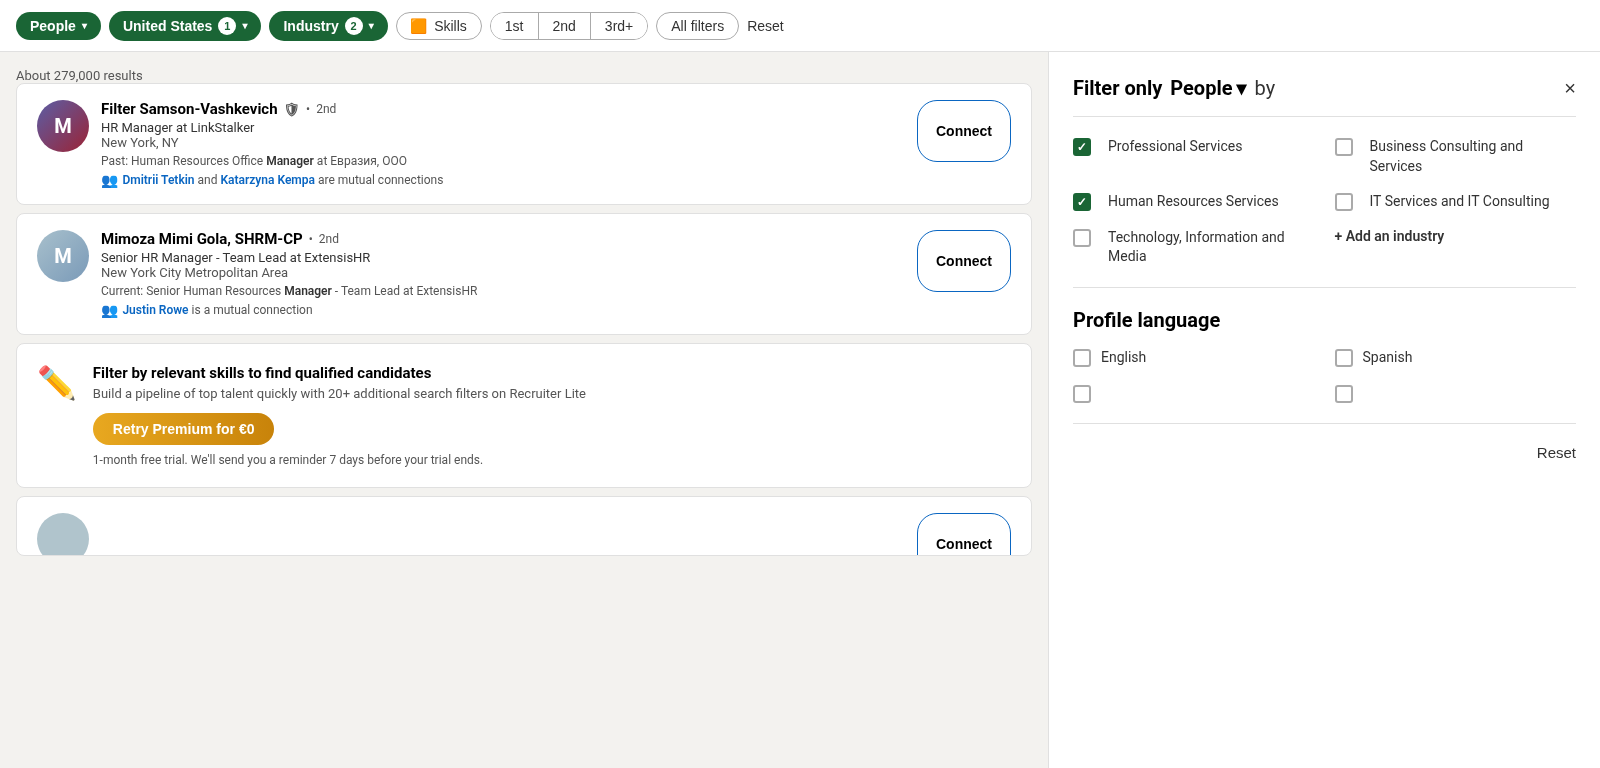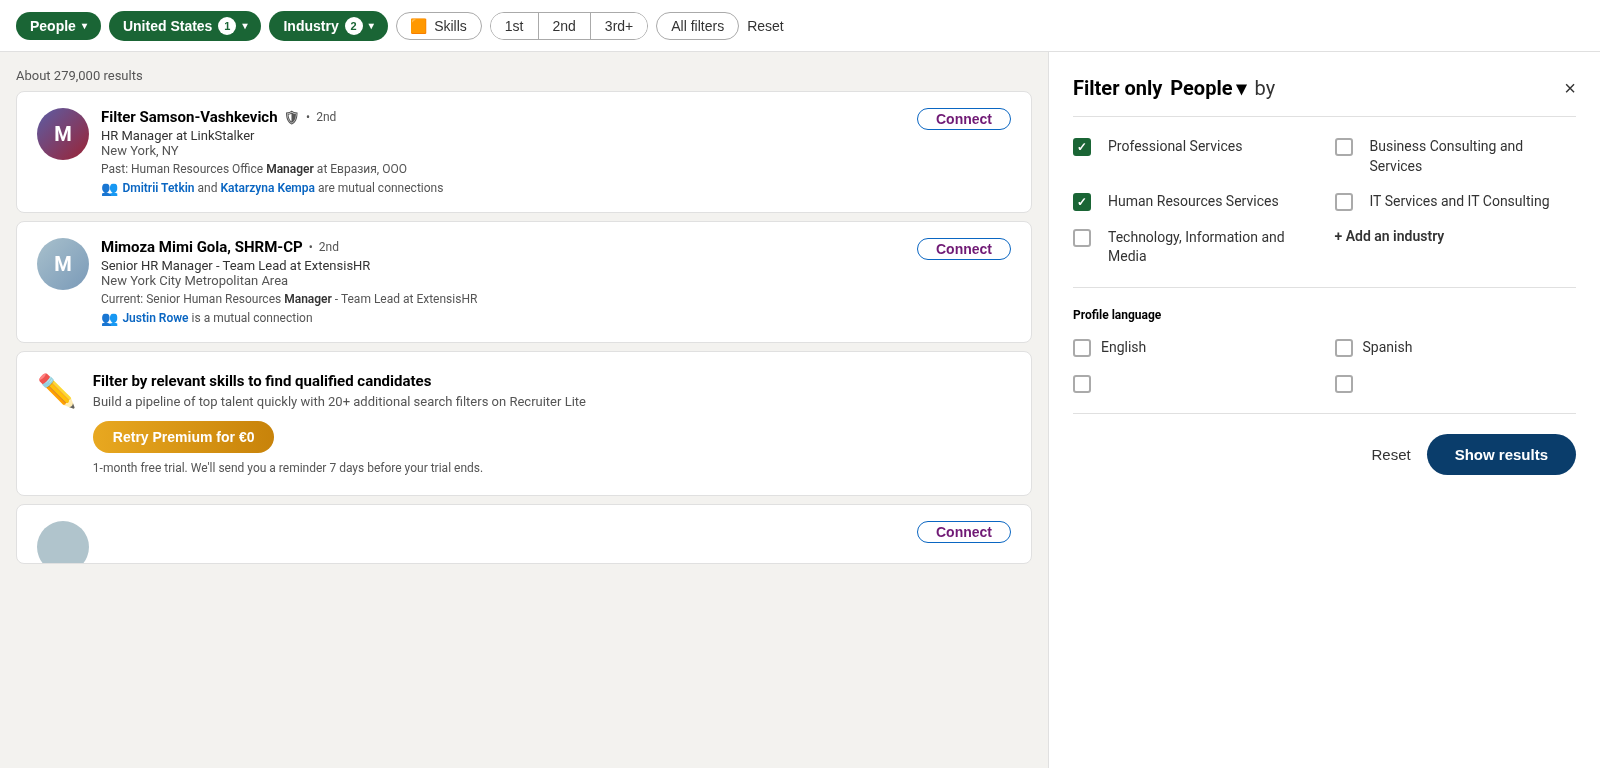--- a/index.html
+++ b/index.html
@@ -48,21 +48,21 @@
     
     .main-layout {
       display: flex; height: calc(100vh - 52px);
     }
 
     
     .left-panel {
       flex: 1; background: #f3f2ef; overflow-y: auto; padding: 16px;
     }
     .results-count {
-      font-size: 13px; color: #555; margin-bottom: 8px;
+      font-size: 13px; color: #555; margin-bottom: 0;
     }
 
     .result-card {
       background: #fff; border-radius: 8px; padding: 16px 20px;
       margin-bottom: 8px; border: 1px solid #e0e0e0;
     }
     .person-row {
       display: flex; align-items: flex-start; gap: 12px;
     }
     .avatar {
@@ -87,21 +87,21 @@
     .person-past { font-size: 12px; color: #555; margin-top: 4px; }
     .person-past strong { color: #333; font-weight: 600; }
     .mutual-connections {
       font-size: 12px; color: #555; margin-top: 4px;
       display: flex; align-items: center; gap: 4px;
     }
     .mutual-icon { font-size: 14px; }
     .mutual-connections a { color: #0a66c2; text-decoration: none; font-weight: 600; }
     .connect-btn {
       background: #fff; border: 1.5px solid #0a66c2; border-radius: 20px;
-      padding: 2px 18px; color: #701a75; font-size: 14px; font-weight: 600;
+      padding: 22px 18px; color: #000000; font-size: 14px; font-weight: 600;
       cursor: pointer; flex-shrink: 0; align-self: flex-start;
     }
 
     
     .upsell-card {
       background: #fff; border-radius: 8px; padding: 20px;
       margin-bottom: 8px; border: 1px solid #e0e0e0;
       display: flex; gap: 16px; align-items: flex-start;
     }
     .upsell-icon { font-size: 32px; flex-shrink: 0; }
@@ -130,21 +130,21 @@
     .filter-people-dropdown {
       font-size: 20px; font-weight: 700; color: #000;
       display: flex; align-items: center; gap: 4px; cursor: pointer;
     }
     .filter-by { font-size: 20px; font-weight: 400; color: #333; }
     .close-btn {
       background: none; border: none; cursor: pointer; font-size: 20px; color: #333;
     }
 
     .filter-section-title {
-      font-size: 12px; font-weight: 700; margin-bottom: 16px; margin-top: 8px;
+      font-size: 20px; font-weight: 700; margin-bottom: 16px; margin-top: 8px;
     }
 
     .industry-grid {
       display: grid; grid-template-columns: 1fr 1fr; gap: 16px 20px;
       margin-bottom: 20px;
     }
     .industry-item {
       display: flex; align-items: flex-start; gap: 17px; cursor: pointer;
     }
     .checkbox {
@@ -368,16 +368,15 @@
         <span class="industry-label"></span>
       </div>
       <div class="language-item">
         <div class="checkbox"></div>
         <span class="industry-label"></span>
       </div>
     </div>
 
     <div class="filter-footer">
       <button class="footer-reset-btn">Reset</button>
-      <button class="show-results-btn">Show results</button>
     </div>
   </div>
 </div>
 
 </body></html>

